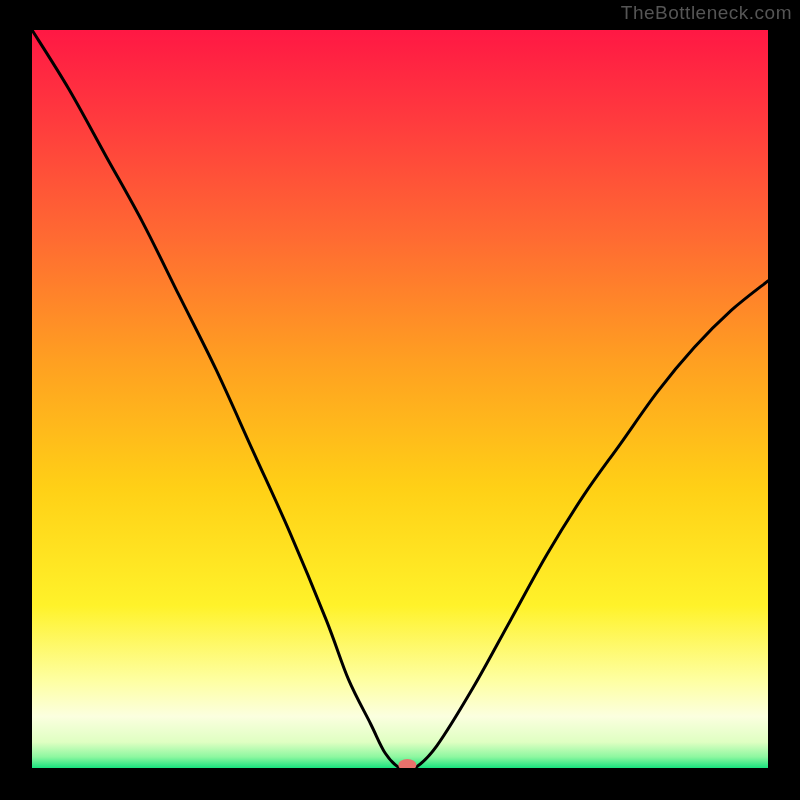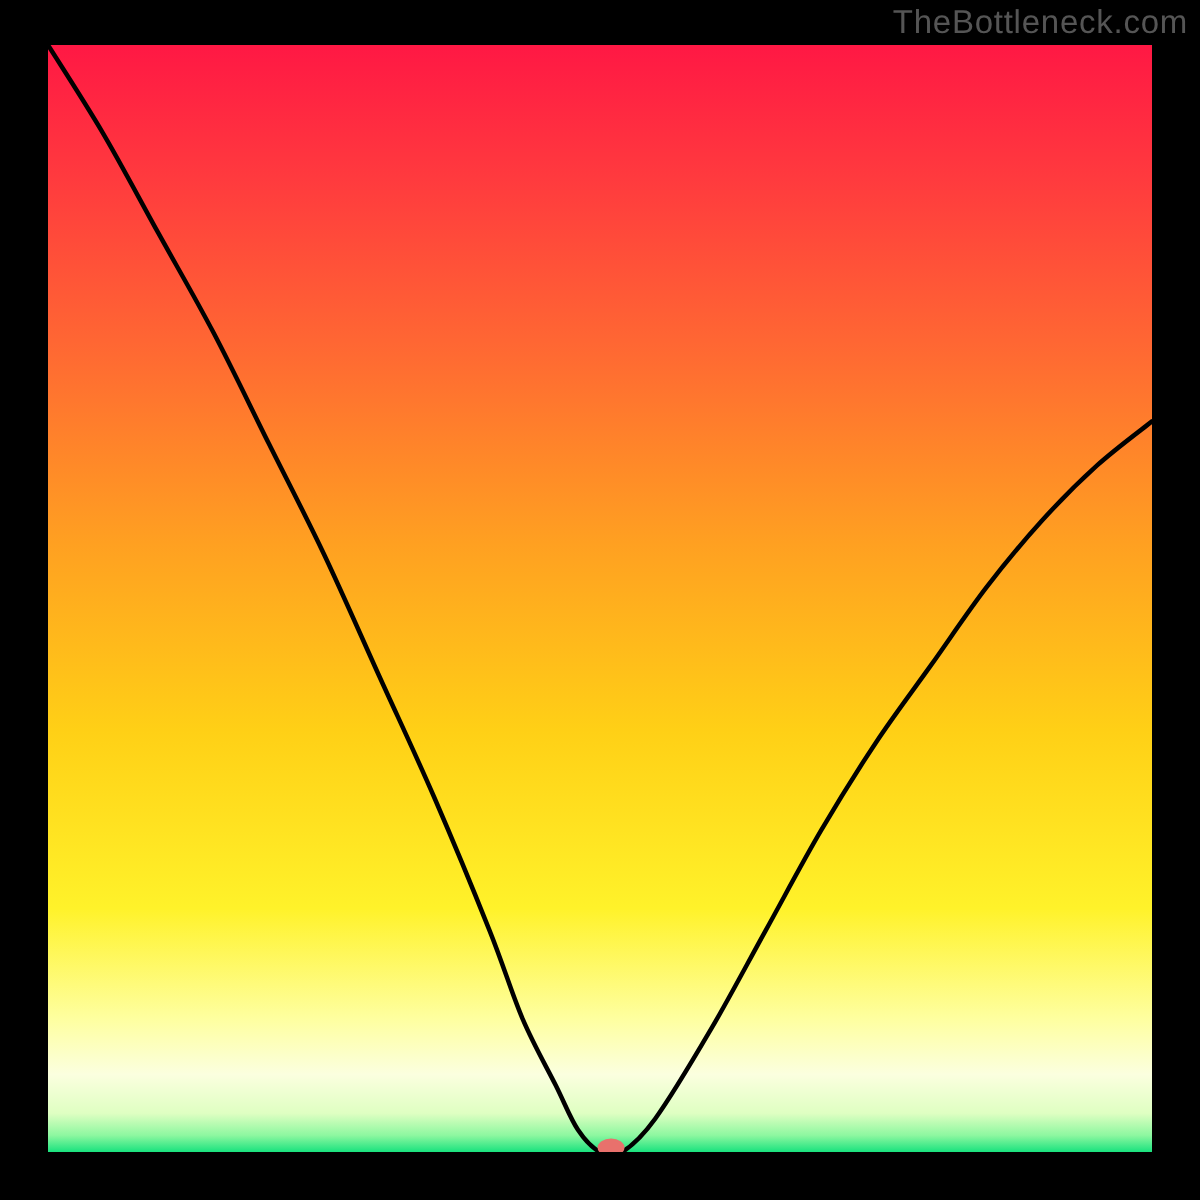--- a/index.html
+++ b/index.html
@@ -15,21 +15,21 @@
     position: relative;
     width: 800px;
     height: 800px;
     background: #000;
   }
   .watermark {
     position: absolute;
     top: 2px;
     right: 8px;
     color: #555;
-    font-size: 22px;
+    font-size: 19px;
     font-weight: 500;
     letter-spacing: 0.5px;
     z-index: 5;
   }
   .plot-area {
     position: absolute;
     left: 32px;
     top: 30px;
     width: 736px;
     height: 738px;

